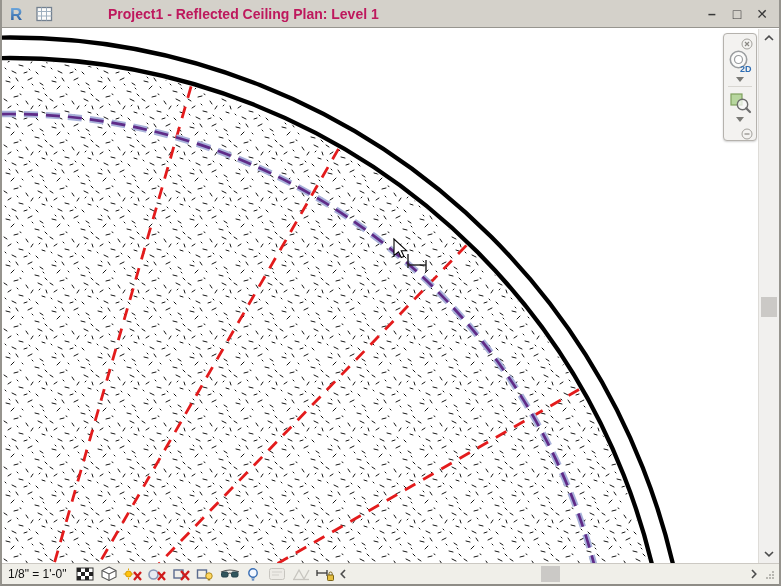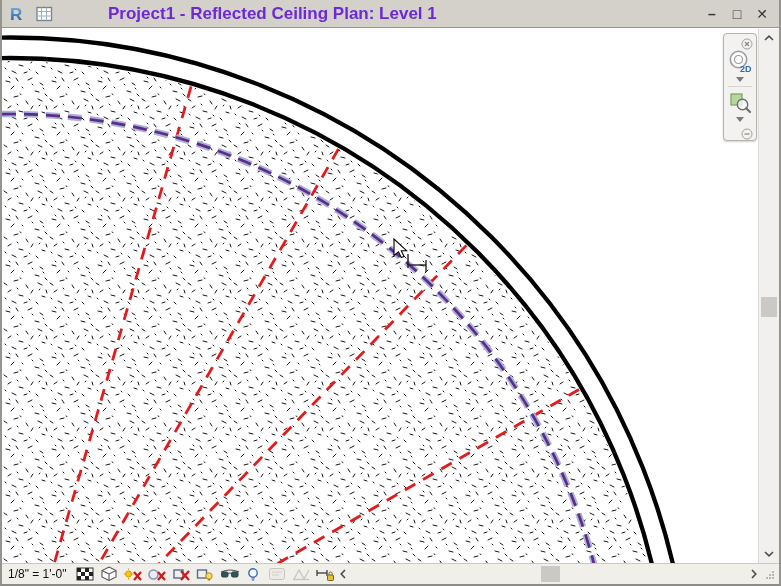--- a/index.html
+++ b/index.html
@@ -7,21 +7,21 @@
   .win{
     position:relative;width:781px;height:586px;background:#fff;
     font-family:"Liberation Sans",sans-serif;
     border-left:2px solid #96948e;border-right:2px solid #96948e;border-bottom:2px solid #8e8c86;
   }
   
   .titlebar{
     height:28px;background:#d4d1ca;border-bottom:1px solid #97958f;
     display:flex;align-items:center;gap:7px;padding:0 8px 0 6px;
   }
-  .title-text{font-size:17px;font-weight:700;color:#6d28d9;white-space:nowrap;padding-left:47px;}
+  .title-text{font-size:14px;font-weight:700;color:#be185d;white-space:nowrap;padding-left:47px;}
   .tb-spacer{flex:1;}
   .winbtn{width:18px;height:20px;display:flex;align-items:center;justify-content:center;
           font-size:14px;color:#383838;cursor:default;line-height:1;}
   .winbtn.min{font-weight:700;}
   
   .canvas{position:absolute;left:0;top:29px;width:756px;height:534px;background:#fff;overflow:hidden;}
   .canvas svg.drawing{position:absolute;left:0;top:0;}
   
   .navbar{
     position:absolute;left:721px;top:4px;width:34px;height:108px;

